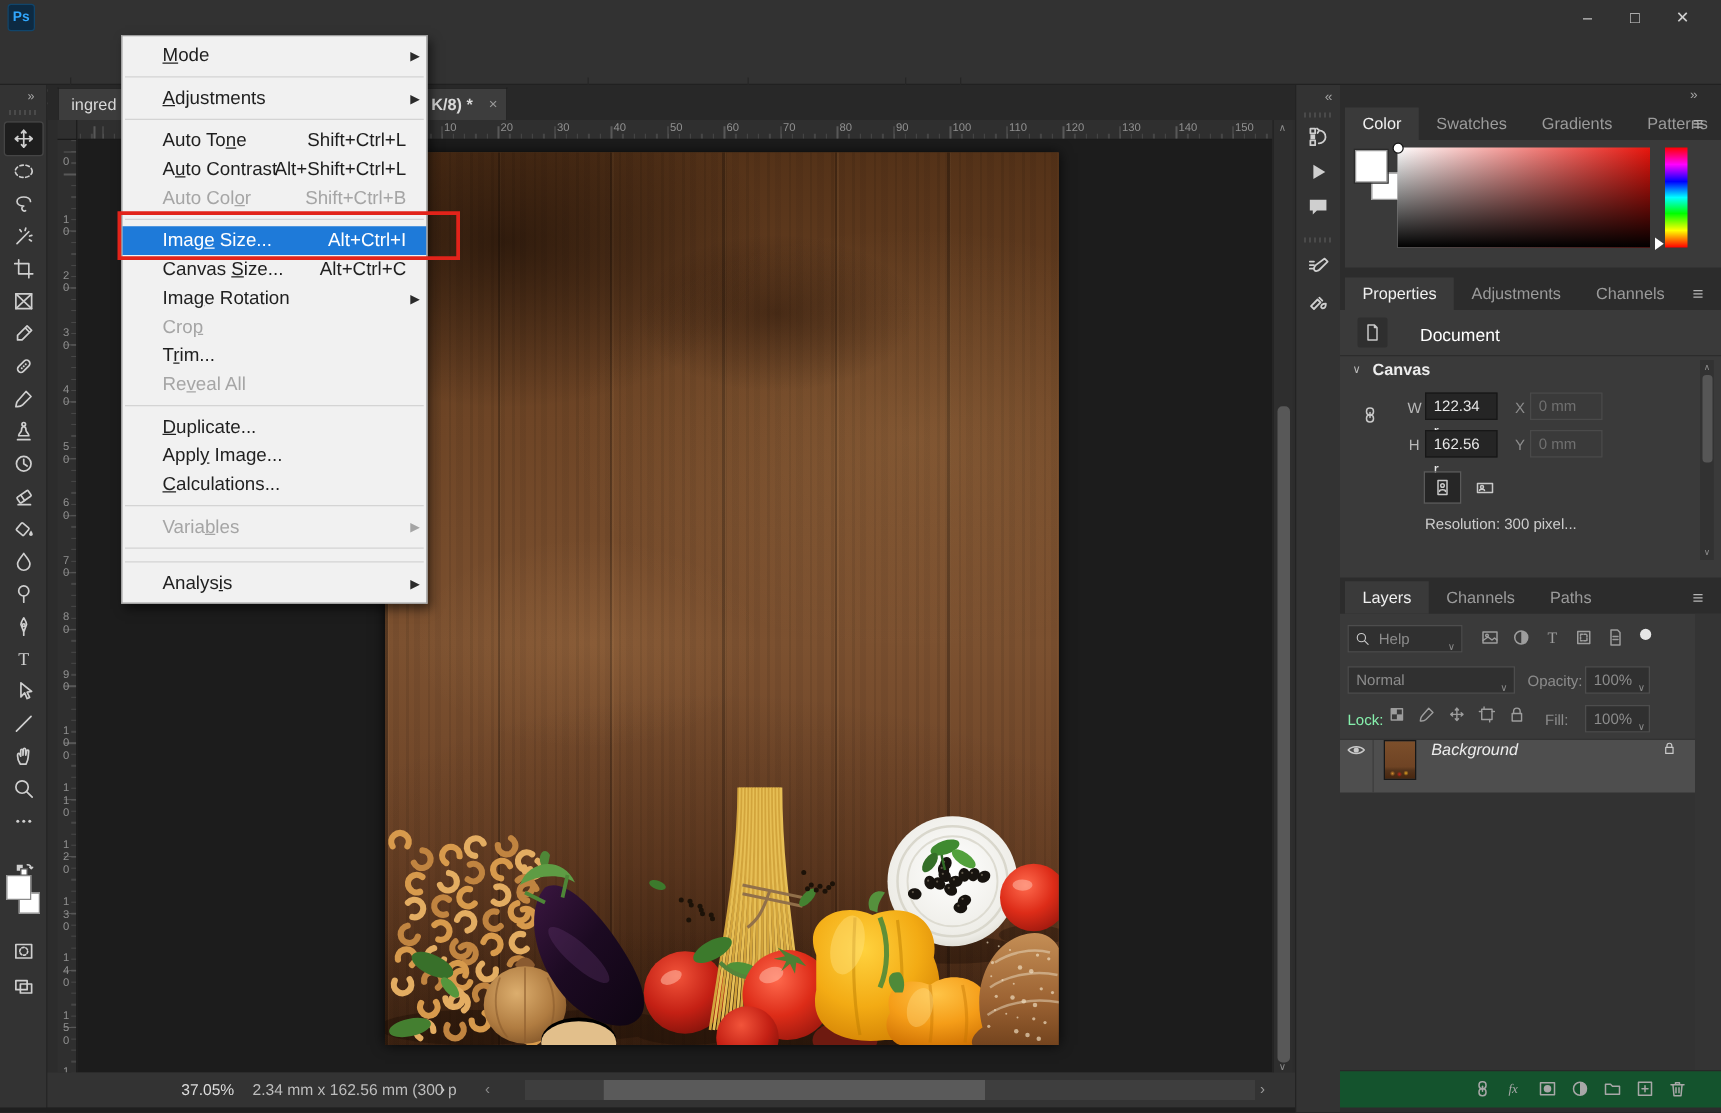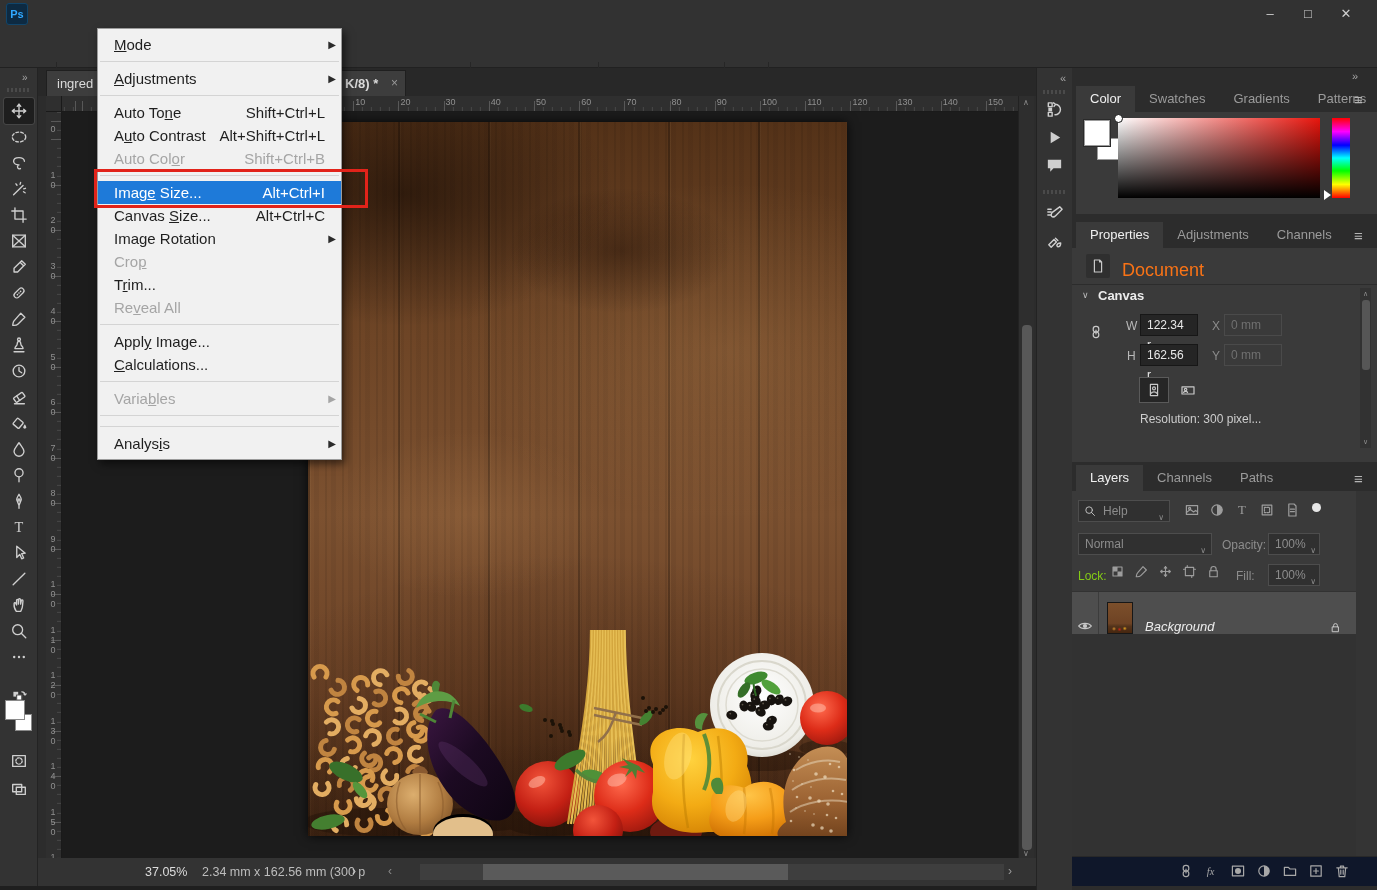--- a/index.html
+++ b/index.html
@@ -67,26 +67,26 @@
 .tabstrip{position:absolute;display:flex;background:#2c2c2c;height:26px}
 .ptab{padding:0 14px;line-height:26px;font-size:13px;color:#9b9b9b}
 .ptab.active{background:#3a3a3a;color:#f0f0f0}
 .hamb{position:absolute;color:#b5b5b5;font-size:15px}
 .flabel{position:absolute;font-size:12px;color:#b9b9b9}
 .fval{position:absolute;height:22px;background:#252525;border:1px solid #171717;color:#e8e8e8;font-size:12px;line-height:20px;padding:0 6px}
 .fval.disabled{background:transparent;border:1px solid #4a4a4a;color:#707070}
 .selbox{position:absolute;height:22px;border:1px solid #4d4d4d;color:#8c8c8c;font-size:12px;line-height:20px;padding:0 6px;background:#303030}
 .chev{color:#8a8a8a;font-size:8px}
 
-#layerrow{position:absolute;left:0px;top:101px;width:284px;height:42px;background:#4e4e4e;display:flex;align-items:flex-end}
+#layerrow{position:absolute;left:0px;top:101px;width:284px;height:42px;background:#4e4e4e;display:flex;align-items:flex-start}
 .lockico{position:absolute;top:0;color:#9d9d9d}
 
 #menu{left:97px;top:28px;width:245px;background:#f1f1f1;border:1px solid #9b9b9b;box-shadow:3px 4px 8px rgba(0,0,0,.55);z-index:50;padding:4px 0}
 .mrow{height:23px;position:relative;font-size:15px;color:#1f1f1f;display:flex;align-items:center}
-.mrow .mlabel{margin-left:16px;white-space:nowrap}
+.mrow .mlabel{margin-left:32px;white-space:nowrap}
 .mrow .msc{position:absolute;right:16px;font-size:15px}
 .mrow .marr{position:absolute;right:5px;font-size:10px;color:#2b2b2b}
 .mrow.disabled{color:#a5a5a5}
 .mrow.disabled .marr{color:#a5a5a5}
 .mrow.selected{background:#1e7ad9;color:#fff}
 .msep{height:11px;position:relative}
 .msep:after{content:"";position:absolute;left:2px;right:2px;top:5px;height:1px;background:#d4d4d4}
 .annot{position:absolute;border:3px solid #e2231a;z-index:90;pointer-events:none}
 .grip{position:absolute;height:4px;background-image:repeating-linear-gradient(90deg,#4a4a4a 0 2px,transparent 2px 4px)}
 </style>
@@ -792,21 +792,21 @@
     <span class="ptab">Adjustments</span>
     <span class="ptab">Channels</span>
   </div>
 <div class="abs hamb" style="left:1354px;top:227px">≡</div>
 <div class="panelbody abs" style="left:1072px;top:248px;width:305px;height:214px">
   <span class="ic" style="position:absolute;left:14px;top:6px;width:24px;height:24px;background:#2f2f2f;border-radius:2px">
       <svg width="16" height="16" viewBox="0 0 20 20" fill="none" stroke="currentColor" stroke-width="1.5" stroke-linecap="round" stroke-linejoin="round">
         <path d="M5.5 2.5 H12 L14.5 5 V17.5 H5.5 Z M12 2.5 V5 H14.5"></path>
       </svg>
     </span>
-  <span style="position:absolute;left:50px;top:12px;font-size:18px;color:#f97316">Document</span>
+  <span style="position:absolute;left:64px;top:12px;font-size:14px;color:#ffffff">Document</span>
   <div style="position:absolute;left:0;top:36px;width:100%;height:1px;background:#2c2c2c"></div>
   <span style="position:absolute;left:10px;top:42px;font-size:9px;color:#bdbdbd">∨</span>
   <span style="position:absolute;left:26px;top:40px;font-size:13px;font-weight:bold;color:#ececec">Canvas</span>
   <span class="ic" style="position:absolute;left:16px;top:76px">
       <svg width="16" height="16" viewBox="0 0 20 20" fill="none" stroke="currentColor" stroke-width="1.5" stroke-linecap="round" stroke-linejoin="round">
         <rect x="6.5" y="3" width="7" height="7" rx="3.2"></rect>
         <rect x="6.5" y="10" width="7" height="7" rx="3.2"></rect>
         <path d="M10 7.5 V12.5"></path>
       </svg>
     </span>
@@ -886,21 +886,21 @@
   <span style="position:absolute;left:240px;top:12px;width:9px;height:9px;border-radius:50%;background:#e6e6e6"></span>
   <div class="selbox" style="left:6px;top:42px;width:134px">
     <span>Normal</span>
     <span class="chev" style="position:absolute;right:5px;top:7px">∨</span>
   </div>
   <span class="flabel" style="left:150px;top:47px;color:#8c8c8c">Opacity:</span>
   <div class="selbox" style="left:196px;top:42px;width:52px">
     <span>100%</span>
     <span class="chev" style="position:absolute;right:3px;top:7px">∨</span>
   </div>
-  <span class="flabel" style="left:6px;top:78px;color:#84cc16">Lock:</span>
+  <span class="flabel" style="left:6px;top:78px;color:#86efac">Lock:</span>
   <span id="lockicons"><span class="ic lockico" style="left: 38px; top: 73px; position: absolute;">
         <svg width="15" height="15" viewBox="0 0 20 20" fill="none" stroke="currentColor" stroke-width="1.5" stroke-linecap="round" stroke-linejoin="round">
           <rect x="4" y="4" width="6" height="6" fill="currentColor" stroke="none"></rect>
           <rect x="10" y="10" width="6" height="6" fill="currentColor" stroke="none"></rect>
           <rect x="4" y="4" width="12" height="12"></rect>
         </svg>
       </span><span class="ic lockico" style="left: 62px; top: 73px; position: absolute;">
         <svg width="15" height="15" viewBox="0 0 20 20" fill="none" stroke="currentColor" stroke-width="1.5" stroke-linecap="round" stroke-linejoin="round">
           <path d="M12 3.5 L16.5 8 L9 15.5 C7 17.5 4.5 17 3 17 C3.5 15 3 13.5 5 11.5 Z"></path>
         </svg>
@@ -937,21 +937,21 @@
     <span style="margin-left:12px;font-size:13px;font-style:italic;color:#ececec">Background</span>
     <span class="ic" style="position:absolute;right:14px">
         <svg width="13" height="13" viewBox="0 0 20 20" fill="none" stroke="currentColor" stroke-width="1.5" stroke-linecap="round" stroke-linejoin="round">
           <rect x="5.5" y="9" width="9" height="7.5"></rect>
           <path d="M7 9 V7 A3 3 0 0 1 13 7 V9"></path>
         </svg>
       </span>
   </div>
   <div style="position:absolute;left:284px;top:0;width:21px;height:365px;background:#343434"></div>
 </div>
-<div class="abs" style="left:1072px;top:856px;width:305px;height:30px;background:#0f172a;border-top:1px solid #282828">
+<div class="abs" style="left:1072px;top:856px;width:305px;height:30px;background:#14532d;border-top:1px solid #282828">
   <span id="layeractions"><span class="ic" style="position: absolute; left: 106px; top: 6px; color: rgb(168, 168, 168);">
         <svg width="16" height="16" viewBox="0 0 20 20" fill="none" stroke="currentColor" stroke-width="1.5" stroke-linecap="round" stroke-linejoin="round">
           <rect x="6.5" y="3" width="7" height="7" rx="3.2"></rect>
           <rect x="6.5" y="10" width="7" height="7" rx="3.2"></rect>
           <path d="M10 7.5 V12.5"></path>
         </svg>
       </span><span class="ic" style="position: absolute; left: 132px; top: 6px; color: rgb(168, 168, 168);">
         <svg width="16" height="16" viewBox="0 0 20 20" fill="none" stroke="currentColor" stroke-width="1.5" stroke-linecap="round" stroke-linejoin="round">
           <text x="3.5" y="14.5" font-size="13" font-style="italic" fill="currentColor" stroke="none" font-family="Liberation Serif,serif">fx</text>
         </svg>
@@ -1020,20 +1020,23 @@
     <div class="mrow disabled">
       <span class="mlabel">Cro<u>p</u></span>
     </div>
     <div class="mrow">
       <span class="mlabel">T<u>r</u>im...</span>
     </div>
     <div class="mrow disabled">
       <span class="mlabel">Re<u>v</u>eal All</span>
     </div>
     <div class="msep"></div>
+    <div class="mrow">
+      <span class="mlabel"><u>D</u>uplicate...</span>
+    </div>
     <div class="mrow">
       <span class="mlabel">Appl<u>y</u> Image...</span>
     </div>
     <div class="mrow">
       <span class="mlabel"><u>C</u>alculations...</span>
     </div>
     <div class="msep"></div>
     <div class="mrow disabled">
       <span class="mlabel">Varia<u>b</u>les</span>
       <span class="marr">▶</span>

